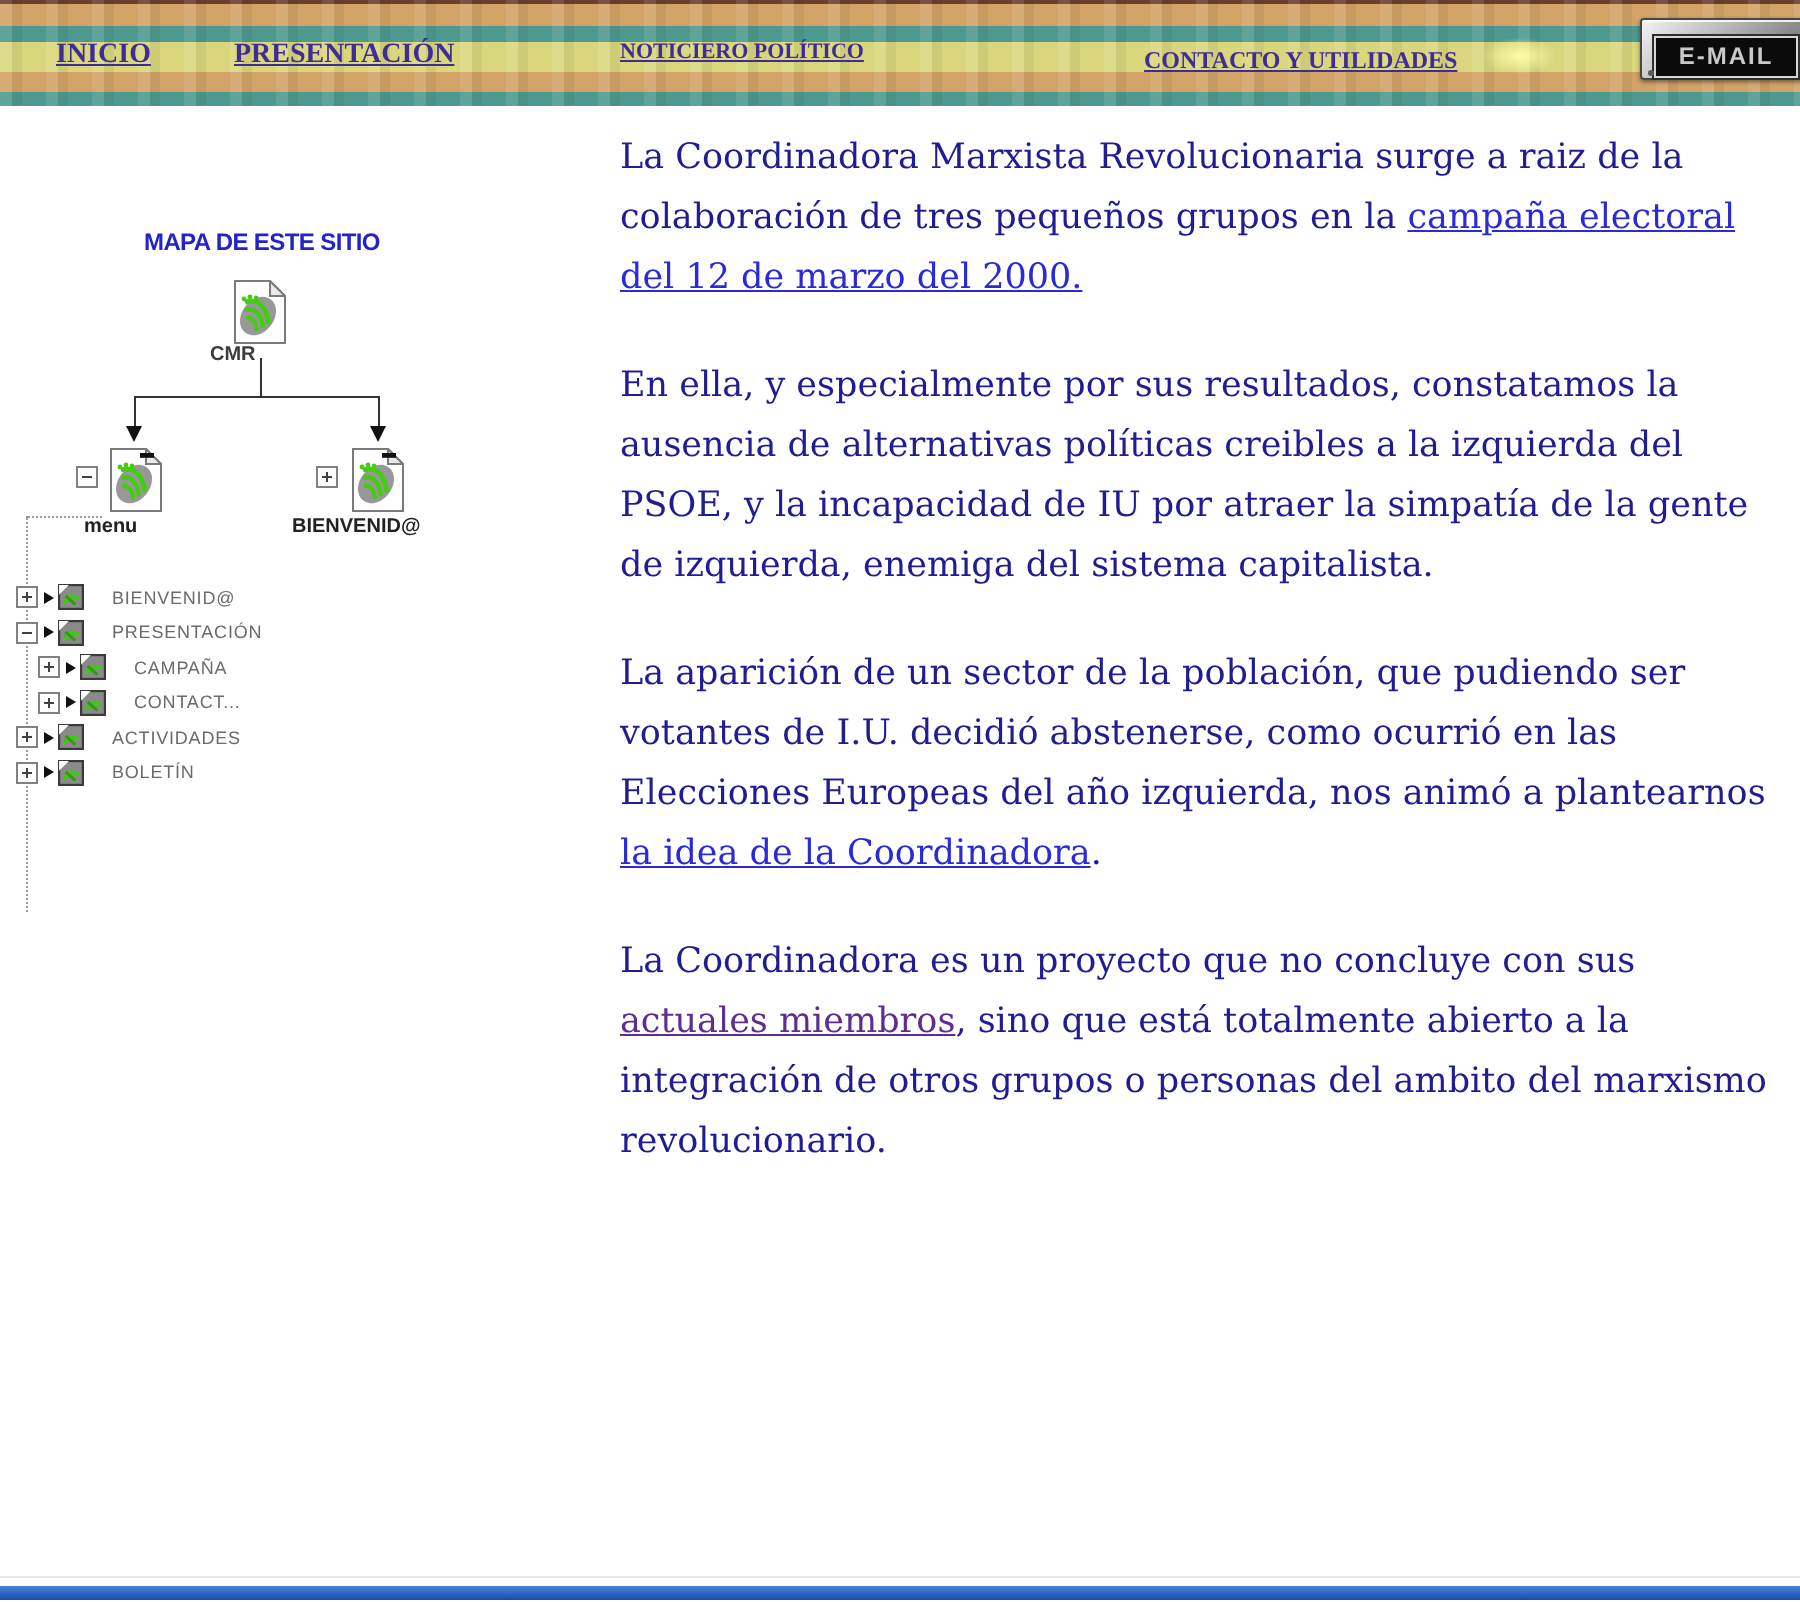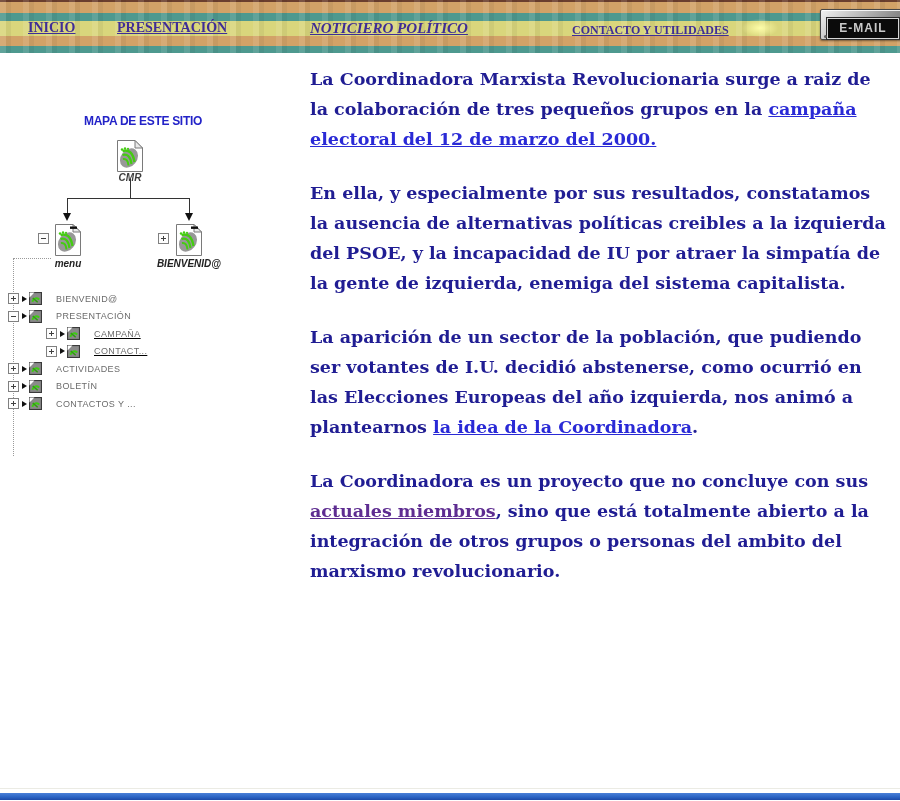--- a/index.html
+++ b/index.html
@@ -14,41 +14,41 @@
         #6b3f2e 0 2px,
         #d2a267 2px 13px,
         #4e998f 13px 21px,
         #d9d67c 21px 36px,
         #d2a267 36px 46px,
         #4e998f 46px 53px);}
   .banner-glow{position:absolute;left:742px;top:19px;width:36px;height:18px;
     background:radial-gradient(ellipse at center, rgba(255,255,170,0.95), rgba(255,255,170,0) 72%);}
   .nav{position:absolute;top:20px;font-family:"Liberation Serif",serif;font-weight:bold;
        font-size:14px;color:var(--nav-link,#3f2d96);text-decoration:underline;cursor:pointer;white-space:nowrap;}
-  .nav0{left:28px;} .nav1{left:117px;} .nav2{left:310px;font-size:15px;font-style:italic;} .nav3{left:572px;top:23px;font-size:12px;}
+  .nav0{left:28px;} .nav1{left:117px;} .nav2{left:310px;font-size:11px;} .nav3{left:572px;top:23px;font-size:12px;}
 
   .email-btn{position:absolute;left:820px;top:9px;width:86px;height:31px;box-sizing:border-box;
     background:linear-gradient(135deg,#f2f2f2 0%,#b9b9b9 40%,#8b8b8b 70%,#6e6e6e 100%);
     border:1px solid #474747;border-radius:2px;display:flex;align-items:flex-end;justify-content:center;
     box-shadow:inset 0 1px 0 rgba(255,255,255,.85), 0 1px 2px rgba(0,0,0,.45);cursor:pointer;}
   .email-btn::before{content:"";position:absolute;left:3px;top:3px;width:3px;height:3px;border-radius:50%;
     background:#e8e8e8;box-shadow:76px 0 0 #e8e8e8, 0 22px 0 #5c5c5c, 76px 22px 0 #5c5c5c;}
   .email-inner{width:70px;height:19px;background:#0b0b0b;border:1px solid #d6d6d6;outline:1px solid #2e2e2e;
     color:#c9c9c9;font-weight:bold;font-size:12px;letter-spacing:1px;text-align:center;line-height:19px;}
 
   
   .sitemap{position:absolute;left:0;top:53px;width:300px;height:730px;}
-  .sm-title{position:absolute;left:72px;top:61px;width:130px;text-align:right;
+  .sm-title{position:absolute;left:72px;top:61px;width:130px;text-align:left;
     color:var(--sitemap-title,#2323c8);font-weight:bold;font-size:12px;letter-spacing:-0.3px;white-space:nowrap;}
   .bigicon{position:absolute;width:26px;height:32px;cursor:pointer;}
   .bicon{display:block;width:26px;height:32px;}
   .icon-root{left:117px;top:87px;}
   .icon-menu{left:55px;top:171px;}
   .icon-bienv{left:176px;top:171px;}
-  .node-label{position:absolute;font-weight:bold;font-size:10px;color:#3c3c3c;text-align:center;white-space:nowrap;font-style:italic;}
+  .node-label{position:absolute;font-weight:bold;font-size:10px;color:#3c3c3c;white-space:nowrap;}
   .root-label{left:105px;top:119px;width:50px;}
   .menu-label{left:42px;top:205px;width:52px;color:#222;}
   .bienv-label{left:146px;top:205px;width:86px;color:#222;}
 
   .line{position:absolute;background:#333;}
   .vline-root{left:130px;top:126px;width:1px;height:19px;}
   .hline{left:67px;top:145px;width:123px;height:1px;}
   .vline-left{left:67px;top:145px;width:1px;height:16px;}
   .vline-right{left:189px;top:145px;width:1px;height:16px;}
   .arrowhead{position:absolute;width:0;height:0;border-top:8px solid #111;
@@ -60,31 +60,31 @@
 
   .xbox{width:11px;height:11px;border:1px solid #808080;background:#fdfdfd;position:relative;
         box-sizing:border-box;flex:none;cursor:pointer;}
   .xbox::before{content:"";position:absolute;left:2px;right:2px;top:4px;height:1px;background:#404040;}
   .xbox.plus::after{content:"";position:absolute;top:2px;bottom:2px;left:4px;width:1px;background:#404040;}
   .xbox-menu{position:absolute;left:38px;top:180px;}
   .xbox-bienv{position:absolute;left:158px;top:180px;}
 
   .tree{position:absolute;left:0;top:237px;width:300px;}
   .trow{display:flex;align-items:center;height:17.5px;}
-  .trow.lvl1{padding-left:8px;} .trow.lvl2{padding-left:46px;text-decoration:underline;}
+  .trow.lvl1{padding-left:8px;} .trow.lvl2{padding-left:19px;}
   .tri{width:0;height:0;border-left:5px solid #111;border-top:3.5px solid transparent;
        border-bottom:3.5px solid transparent;margin:0 2px 0 3px;flex:none;}
   .sicon-wrap{width:13px;height:13px;flex:none;}
   .sicon{display:block;width:13px;height:13px;}
   .tlabel{margin-left:14px;font-size:9px;color:var(--tree-label,#6b6b6b);letter-spacing:0.4px;
           white-space:nowrap;cursor:pointer;}
 
   
   .main{position:absolute;left:310px;top:64px;width:580px;}
-  .main p{font-family:"DejaVu Serif",serif;font-weight:bold;font-size:17.5px;line-height:30px;
+  .main p{font-family:"DejaVu Serif",serif;font-weight:normal;font-size:17.5px;line-height:30px;
           color:var(--body-text,#201d93);margin:0 0 24px 0;}
   .main a{color:var(--link,#2a2ad6);text-decoration:underline;cursor:pointer;}
   .main a.visited{color:var(--visited-link,#5e2d91);text-align:right;}
 
   
   .hairline{position:absolute;left:0;top:788px;width:900px;height:1px;background:#ebebe4;}
   .bluebar{position:absolute;left:0;top:793px;width:900px;height:7px;
     background:linear-gradient(to bottom,#4a80d8,#2b65c5 55%,#1c4aa8);}
 </style>
 </head>
@@ -238,33 +238,20 @@
           <span class="sicon-wrap">
             <svg class="sicon" viewBox="0 0 12 12" xmlns="http://www.w3.org/2000/svg">
     <rect x="0.5" y="0.5" width="11" height="11" fill="#8a8a8a" stroke="#3a3a3a"></rect>
     <path d="M0.5 0.5 H5 L0.5 5 Z" fill="#ffffff"></path>
     <path d="M3 9 C 4.5 5.5, 7 5, 9.5 7" stroke="#3ecc12" stroke-width="1.8" fill="none"></path>
     <path d="M3.5 5.5 L8 9.5" stroke="#2f9e0e" stroke-width="1.4"></path>
   </svg>
           </span>
           <span class="tlabel">BOLETÍN</span>
         </div>
-        <div class="trow lvl1">
-          <span class="xbox plus"></span>
-          <span class="tri"></span>
-          <span class="sicon-wrap">
-            <svg class="sicon" viewBox="0 0 12 12" xmlns="http://www.w3.org/2000/svg">
-    <rect x="0.5" y="0.5" width="11" height="11" fill="#8a8a8a" stroke="#3a3a3a"></rect>
-    <path d="M0.5 0.5 H5 L0.5 5 Z" fill="#ffffff"></path>
-    <path d="M3 9 C 4.5 5.5, 7 5, 9.5 7" stroke="#3ecc12" stroke-width="1.8" fill="none"></path>
-    <path d="M3.5 5.5 L8 9.5" stroke="#2f9e0e" stroke-width="1.4"></path>
-  </svg>
-          </span>
-          <span class="tlabel">CONTACTOS Y ...</span>
-        </div>
       </div>
   </div>
 
   <div class="main" id="paragraphs">
       <p><span>La Coordinadora Marxista Revolucionaria surge a raiz de la colaboración de tres pequeños grupos en la </span><a>campaña electoral del 12 de marzo del 2000.</a></p>
       <p><span>En ella, y especialmente por sus resultados, constatamos la ausencia de alternativas políticas creibles a la izquierda del PSOE, y la incapacidad de IU por atraer la simpatía de la gente de izquierda, enemiga del sistema capitalista.</span></p>
       <p><span>La aparición de un sector de la población, que pudiendo ser votantes de I.U. decidió abstenerse, como ocurrió en las Elecciones Europeas del año izquierda, nos animó a plantearnos </span><a>la idea de la Coordinadora</a><span>.</span></p>
       <p><span>La Coordinadora es un proyecto que no concluye con sus </span><a class="visited">actuales miembros</a><span>, sino que está totalmente abierto a la integración de otros grupos o personas del ambito del marxismo revolucionario.</span></p>
     </div>
 

